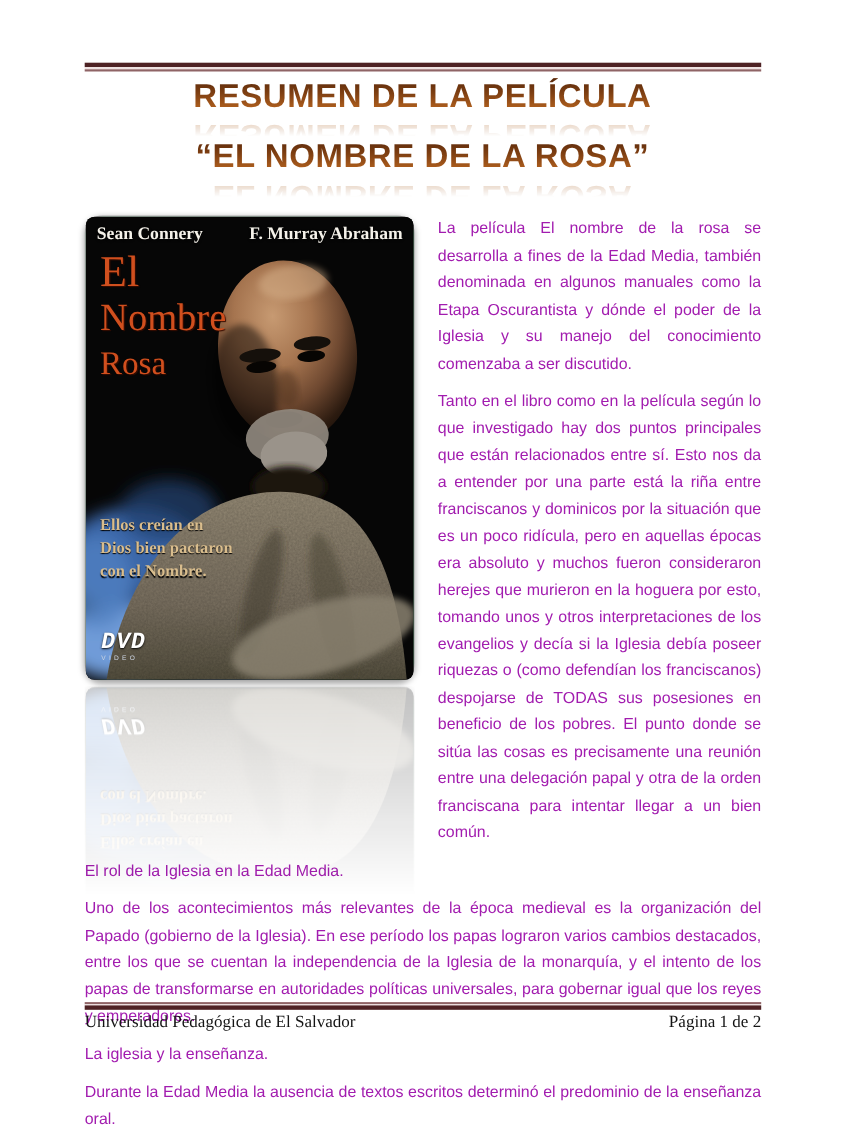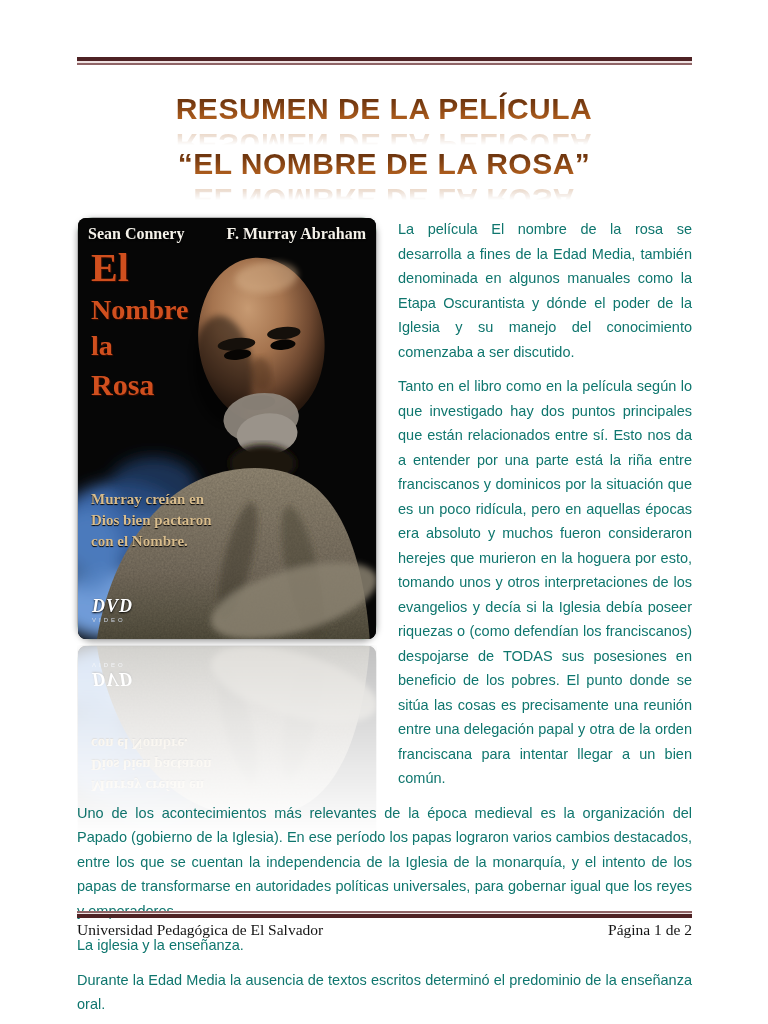--- a/index.html
+++ b/index.html
@@ -19,21 +19,21 @@
   .footer-rule .thin{height:2px;background:#8f6466;}
   .footer-rule .gap{height:1px;background:#efe2e2;}
   .footer-rule .thick{height:4px;background:#4e2224;}
   .footer-row{
     display:flex;justify-content:space-between;margin-top:3px;
     font-family:"Liberation Serif","DejaVu Serif",serif;
     font-size:15.5px;color:#141414;
   }
 
   
-  .doc-title{padding-top:92px;text-align:right;}
+  .doc-title{padding-top:71px;text-align:right;}
   .title-line{display:flex;flex-direction:column;align-items:center;}
   .t-main{
     display:inline-block;font-weight:bold;font-size:30px;line-height:34px;
     letter-spacing:.5px;
     background:linear-gradient(180deg,#58280a 0%,#7e3f12 40%,#a85a1c 75%,#c06a24 100%);
     -webkit-background-clip:text;background-clip:text;color:transparent;
   }
   .refl-clip{
     height:20px;overflow:hidden;margin-top:1px;
     -webkit-mask-image:linear-gradient(to bottom,rgba(0,0,0,.9),rgba(0,0,0,0) 90%);
@@ -63,46 +63,46 @@
   }
   .poster-art{position:absolute;inset:0;width:100%;height:100%;}
   .actors{
     position:absolute;top:7px;left:10px;right:10px;
     display:flex;justify-content:space-between;
     font-family:"Liberation Serif","DejaVu Serif",serif;font-weight:bold;
     font-size:16px;color:#f5f2ea;text-shadow:0 1px 2px #000;
   }
   .poster-title{
     position:absolute;top:27px;left:13px;
-    font-family:"Liberation Serif","DejaVu Serif",serif;font-weight:bold;
+    font-family:"Liberation Serif","DejaVu Serif",serif;font-weight:normal;
     color:#d04f1e;text-shadow:1px 1px 1px #3a0d00;
   }
   .pt-l1{font-size:40px;line-height:46px;}
-  .pt-l2{font-size:28px;line-height:38px;}
+  .pt-l2{font-size:35px;line-height:38px;}
   .pt-l3,.pt-l4{font-size:28px;line-height:33px;}
   .pt-l5{font-size:30px;line-height:46px;}
   .tagline{
     position:absolute;top:271px;left:13px;
     font-family:"Liberation Serif","DejaVu Serif",serif;font-weight:bold;
     font-size:15px;line-height:21px;color:#d9bd8d;text-shadow:0 1px 1px #000;
   }
   .dvd{position:absolute;left:14px;bottom:16px;color:#fff;}
   .dvd-logo{
-    display:block;font-family:Liberation Serif, serif;font-weight:bold;
-    font-style:italic;font-size:18px;line-height:18px;letter-spacing:1px;
+    display:block;font-family:Liberation Mono, monospace;font-weight:bold;
+    font-style:italic;font-size:21px;line-height:18px;letter-spacing:1px;
     text-shadow:0 1px 2px #000;
   }
   .dvd-sub{
     display:block;font-size:6px;letter-spacing:3px;color:#cdd5e2;margin-top:2px;
   }
 
   
   .body-p{
     margin:0 0 10px 0;
-    font-size:14.5px;line-height:24.5px;color:#0f766e;
+    font-size:14.5px;line-height:24.5px;color:#a21caf;
     text-align:justify;text-justify:inter-word;
   }
 </style>
 </head>
 <body>
 
 <div class="page">
 
   <div class="top-rule">
     <div class="thick"></div>
@@ -194,41 +194,41 @@
           </svg>
 
           <div class="actors">
             <span>Sean Connery</span>
             <span>F. Murray Abraham</span>
           </div>
 
           <div class="poster-title">
             <div class="pt-l1">El</div>
             <div class="pt-l2">Nombre</div>
-            <div class="pt-l4">la</div>
             <div class="pt-l5">Rosa</div>
           </div>
 
           <div class="tagline">
-            <div>Murray creían en</div>
+            <div>Ellos creían en</div>
             <div>Dios bien pactaron</div>
             <div>con el Nombre.</div>
           </div>
 
           <div class="dvd">
             <span class="dvd-logo">DVD</span>
             <span class="dvd-sub">VIDEO</span>
           </div>
 
         </div>
       </div>
     </div>
 
     <p class="body-p">La película El nombre de la rosa se desarrolla a fines de la Edad Media, también denominada en algunos manuales como la Etapa Oscurantista y dónde el poder de la Iglesia y su manejo del conocimiento comenzaba a ser discutido.</p>
     <p class="body-p">Tanto en el libro como en la película según lo que investigado hay dos puntos principales que están relacionados entre sí. Esto nos da a entender por una parte está la riña entre franciscanos y dominicos por la situación que es un poco ridícula, pero en aquellas épocas era absoluto y muchos fueron consideraron herejes que murieron en la hoguera por esto, tomando unos y otros interpretaciones de los evangelios y decía si la Iglesia debía poseer riquezas o (como defendían los franciscanos) despojarse de TODAS sus posesiones en beneficio de los pobres. El punto donde se sitúa las cosas es precisamente una reunión entre una delegación papal y otra de la orden franciscana para intentar llegar a un bien común.</p>
+    <p class="body-p">El rol de la Iglesia en la Edad Media.</p>
     <p class="body-p">Uno de los acontecimientos más relevantes de la época medieval es la organización del Papado (gobierno de la Iglesia). En ese período los papas lograron varios cambios destacados, entre los que se cuentan la independencia de la Iglesia de la monarquía, y el intento de los papas de transformarse en autoridades políticas universales, para gobernar igual que los reyes y emperadores.</p>
     <p class="body-p">La iglesia y la enseñanza.</p>
     <p class="body-p">Durante la Edad Media la ausencia de textos escritos determinó el predominio de la enseñanza oral.</p>
 
   </div>
 
   <div class="footer">
     <div class="footer-rule">
       <div class="thin"></div>
       <div class="gap"></div>

